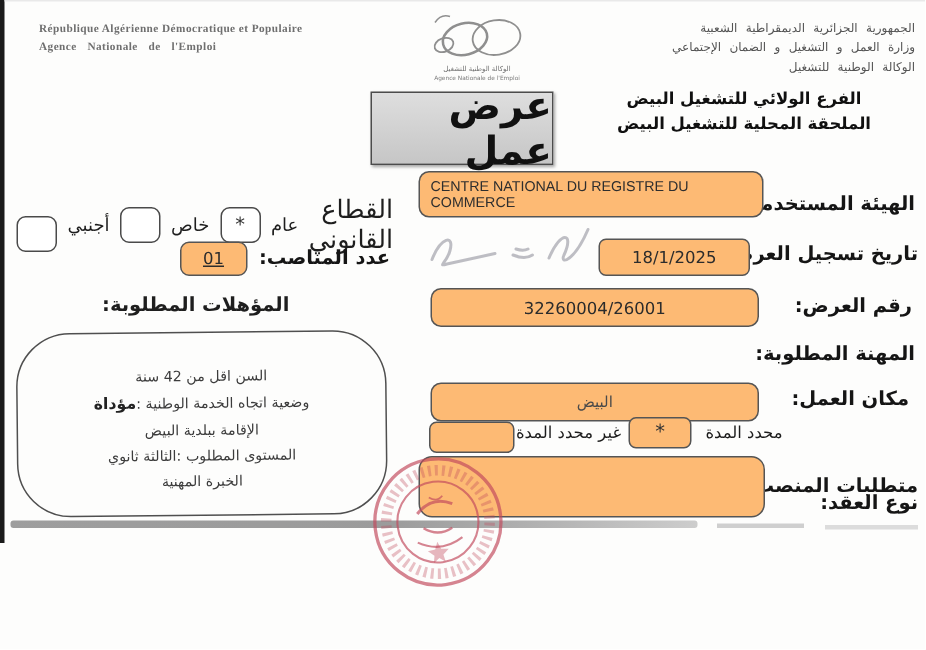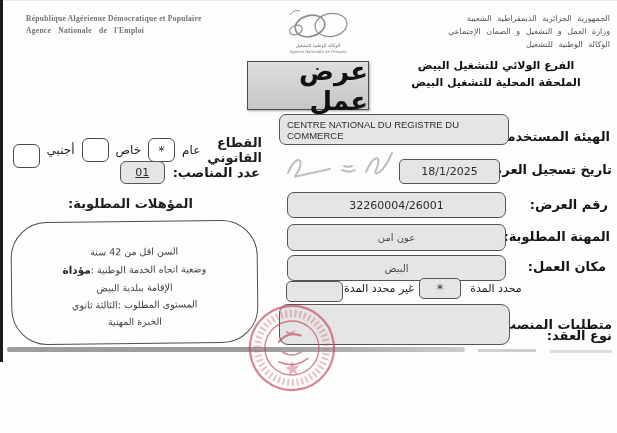--- a/index.html
+++ b/index.html
@@ -27,29 +27,29 @@
     font-size:11px;line-height:1.5;color:#101010;}
   .titlebox{left:247px;top:61px;width:120px;height:47px;border:1.3px solid #4c4c4c;
     background:linear-gradient(180deg,#dedede,#c6c6c6);box-shadow:1px 1px 2px rgba(0,0,0,.35);
     display:flex;align-items:center;justify-content:center;direction:rtl;
     font-size:26px;font-weight:bold;color:#111;}
   .notice{left:12px;top:57px;width:231px;height:55px;border:1px solid #3d3d3d;background:#fff;
     display:flex;align-items:center;justify-content:center;direction:rtl;font-size:9.5px;
     color:#1d1d1d;padding:0 6px;box-sizing:border-box;white-space:nowrap;}
   
   .blabel{direction:rtl;text-align:right;font-weight:bold;font-size:13px;color:#151515;white-space:nowrap;}
-  .box{border:1px solid #555;border-radius:7px;background:#e5e5e5;box-sizing:border-box;}
+  .box{border:1px solid #555;border-radius:7px;background:#fdba74;box-sizing:border-box;}
   .vcenter{display:flex;align-items:center;justify-content:center;}
   .smalltxt{font-size:10px;color:#4a4a4a;direction:rtl;}
   .numtxt{font-size:11px;color:#2c2c2c;}
   .plain{direction:rtl;font-size:11px;color:#1c1c1c;white-space:nowrap;}
   
   .sector-row{left:14px;top:136px;width:248px;height:28px;display:flex;direction:rtl;
     align-items:center;gap:7px;}
-  .sector-row .lbl{font-weight:bold;font-size:13px;}
+  .sector-row .lbl{font-weight:normal;font-size:17px;}
   .sector-row .opt{font-size:12px;}
   .chk{width:25px;height:22px;border:1px solid #4a4a4a;border-radius:6px;background:#fff;
     display:flex;align-items:center;justify-content:center;font-size:13px;color:#333;flex:0 0 auto;}
   .chk.low{transform:translateY(6px);}
   .positions-row{left:120px;top:161px;width:140px;display:flex;direction:rtl;gap:8px;align-items:center;}
   .qual-label{left:28px;top:196px;width:205px;text-align:center;font-weight:bold;font-size:13px;direction:rtl;}
   .oval{left:11px;top:221px;width:247px;height:123px;border:1.2px solid #4f4f4f;border-radius:36px;
     transform:rotate(-.6deg);box-sizing:border-box;padding-top:21px;direction:rtl;text-align:center;
     font-size:9.5px;color:#3c3c3c;line-height:1.8;background:transparent;}
   .oval b{font-size:10.5px;color:#222;}
@@ -117,23 +117,20 @@
       </g>
     </svg>
   </div>
 
   <div class="abs blabel" style="left:508px;top:197px;width:100px;">رقم العرض:</div>
   <div class="abs box vcenter numtxt" style="left:287px;top:192px;width:219px;height:26px;">
     <span>32260004/26001</span>
   </div>
 
   <div class="abs blabel" style="left:492px;top:229px;width:118px;">المهنة المطلوبة:</div>
-  <div class="abs box vcenter smalltxt" style="left:287px;top:224px;width:219px;height:27px;">
-    <span>عون امن</span>
-  </div>
 
   <div class="abs blabel" style="left:506px;top:259px;width:100px;">مكان العمل:</div>
   <div class="abs box vcenter smalltxt" style="left:287px;top:255px;width:219px;height:26px;">
     <span>البيض</span>
   </div>
 
   <div class="abs blabel" style="left:532px;top:280px;width:80px;margin-top:48px;">نوع العقد:</div>
   <div class="abs plain" style="left:462px;top:282px;width:68px;text-align:center;">محدد المدة</div>
   <div class="abs box vcenter" style="left:419px;top:278px;width:42px;height:21px;border-radius:5px;font-size:13px;color:#333;">
     <span>*</span>

